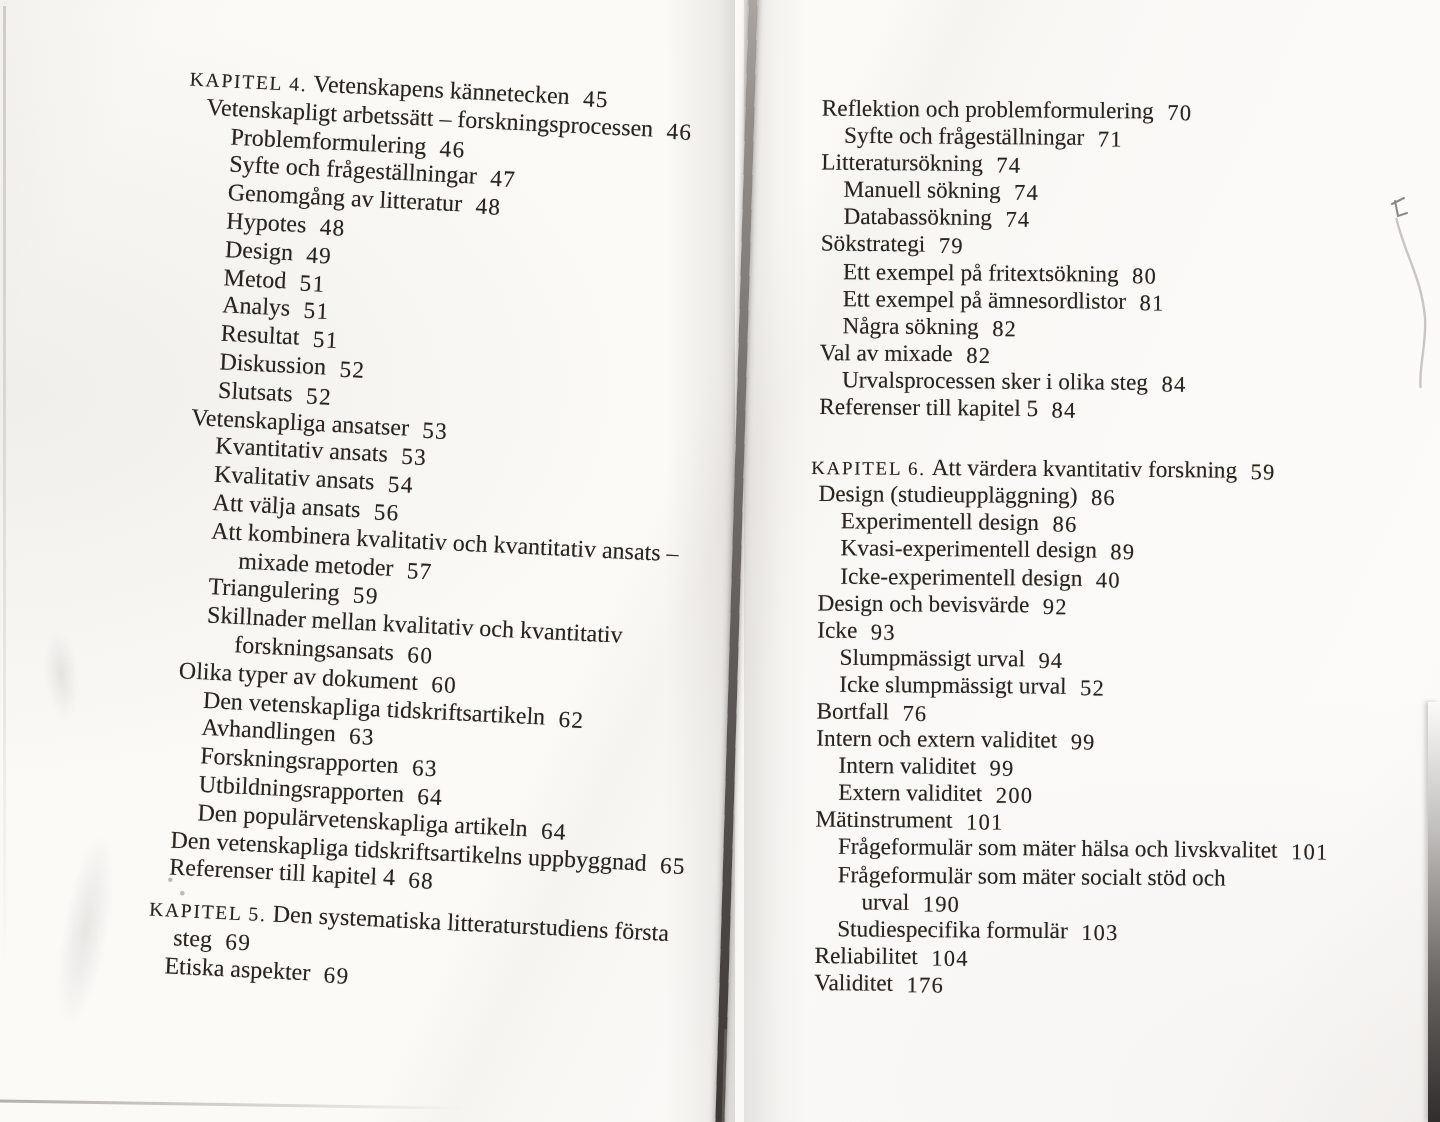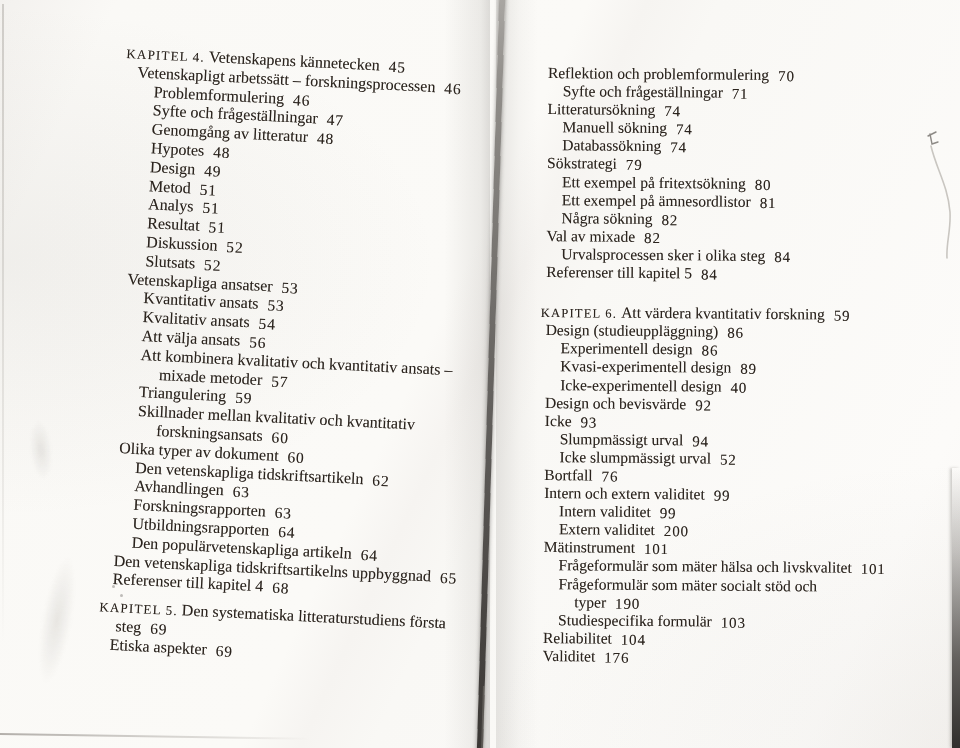--- a/index.html
+++ b/index.html
@@ -118,21 +118,21 @@
       <div class="line l1"><span class="txt">Icke</span><span class="pg">93</span></div>
       <div class="line l2"><span class="txt">Slumpmässigt urval</span><span class="pg">94</span></div>
       <div class="line l2"><span class="txt">Icke slumpmässigt urval</span><span class="pg">52</span></div>
       <div class="line l1"><span class="txt">Bortfall</span><span class="pg">76</span></div>
       <div class="line l1"><span class="txt">Intern och extern validitet</span><span class="pg">99</span></div>
       <div class="line l2"><span class="txt">Intern validitet</span><span class="pg">99</span></div>
       <div class="line l2"><span class="txt">Extern validitet</span><span class="pg">200</span></div>
       <div class="line l1"><span class="txt">Mätinstrument</span><span class="pg">101</span></div>
       <div class="line l2"><span class="txt">Frågeformulär som mäter hälsa och livskvalitet</span><span class="pg">101</span></div>
       <div class="line l2"><span class="txt">Frågeformulär som mäter socialt stöd och</span></div>
-      <div class="line cont"><span class="txt">typer</span><span class="pg">190</span></div>
+      <div class="line cont"><span class="txt">urval</span><span class="pg">190</span></div>
       <div class="line l2"><span class="txt">Studiespecifika formulär</span><span class="pg">103</span></div>
       <div class="line l1"><span class="txt">Reliabilitet</span><span class="pg">104</span></div>
       <div class="line l1"><span class="txt">Validitet</span><span class="pg">176</span></div>
     </div>
 
   <div class="gutter-shade-l"></div>
   <div class="gutter-shade-r"></div>
   <div class="spine"></div>
   <div class="spine-inner"></div>
   <div class="right-edge"></div>

